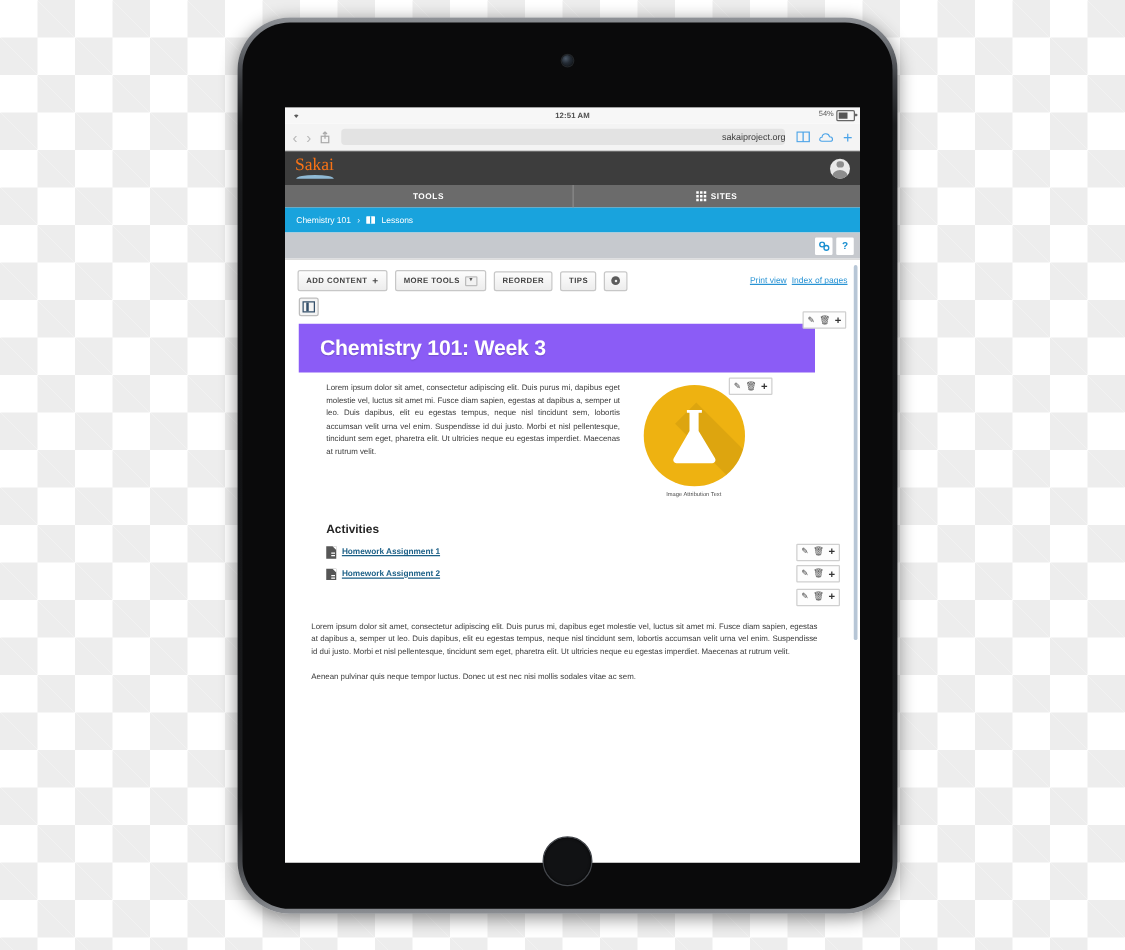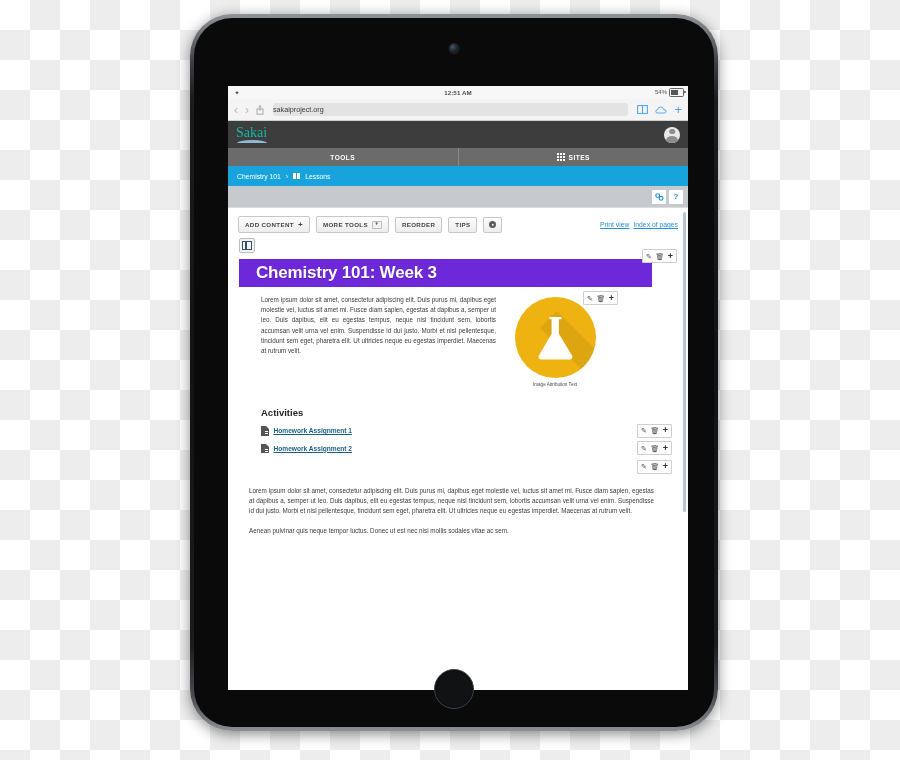--- a/index.html
+++ b/index.html
@@ -64,32 +64,32 @@
 
   
   .safaribar{
     height:21px;background:#f4f4f4;border-bottom:1px solid #cfcfcf;
     display:flex;align-items:center;padding:0 6px;gap:7px;
   }
   .nav-arrow{color:#b9b9b9;font-size:12px;line-height:1;}
   .share-ico{color:#a9a9a9;font-size:11px;line-height:1;}
   .urlfield{
     flex:1;height:12.5px;background:#e3e3e3;border-radius:3px;
-    display:flex;align-items:center;justify-content:flex-start;
+    display:flex;align-items:center;justify-content:flex-end;
     font-size:7.2px;color:#3b3b3b;margin:0 2px;
   }
   .sf-ico{color:#4aa3e8;font-size:10px;line-height:1;}
   .sf-plus{color:#4aa3e8;font-size:13px;line-height:1;font-weight:300;}
 
   
   .sakai-header{
     height:27px;background:#3d3d3d;display:flex;align-items:center;
     padding:0 8px;justify-content:space-between;
   }
-  .logo{color:#14b8a6;font-family:"Liberation Serif",serif;font-size:14px;line-height:1;position:relative;padding-bottom:3px;}
+  .logo{color:#f97316;font-family:"Liberation Serif",serif;font-size:14px;line-height:1;position:relative;padding-bottom:3px;}
   .logo:after{
     content:"";position:absolute;left:1px;bottom:0px;width:30px;height:3px;
     background:#8fb9d4;border-radius:50%/100% 100% 0 0;
   }
   .avatar{
     width:16px;height:16px;border-radius:50%;background:#e9e9e9;
     position:relative;overflow:hidden;
   }
   .avatar:before{content:"";position:absolute;left:50%;top:2.2px;transform:translateX(-50%);width:5.6px;height:5.6px;border-radius:50%;background:#8d8d8d;}
   .avatar:after{content:"";position:absolute;left:50%;top:9px;transform:translateX(-50%);width:12px;height:9px;border-radius:50% 50% 0 0;background:#8d8d8d;}
@@ -171,21 +171,21 @@
     width:14px;height:13px;display:flex;align-items:center;justify-content:center;
     margin-bottom:6px;
   }
   .colbtn i{
     display:block;width:8px;height:7px;border:1.2px solid #35506b;position:relative;
   }
   .colbtn i:after{content:"";position:absolute;left:2.4px;top:0;width:1.2px;height:100%;background:#35506b;}
 
   .banner-wrap{position:relative;}
   .banner{
-    background:#6d28d9;height:28px;display:flex;align-items:center;
+    background:#8b5cf6;height:39px;display:flex;align-items:center;
     padding-left:17px;margin-right:25px;
   }
   .banner h1{
     margin:0;color:#fff;font-size:17px;font-weight:bold;letter-spacing:-.2px;
     text-shadow:0 1px 1px rgba(0,0,0,.18);
   }
 
   
   .cluster{
     display:flex;align-items:center;gap:3.5px;

